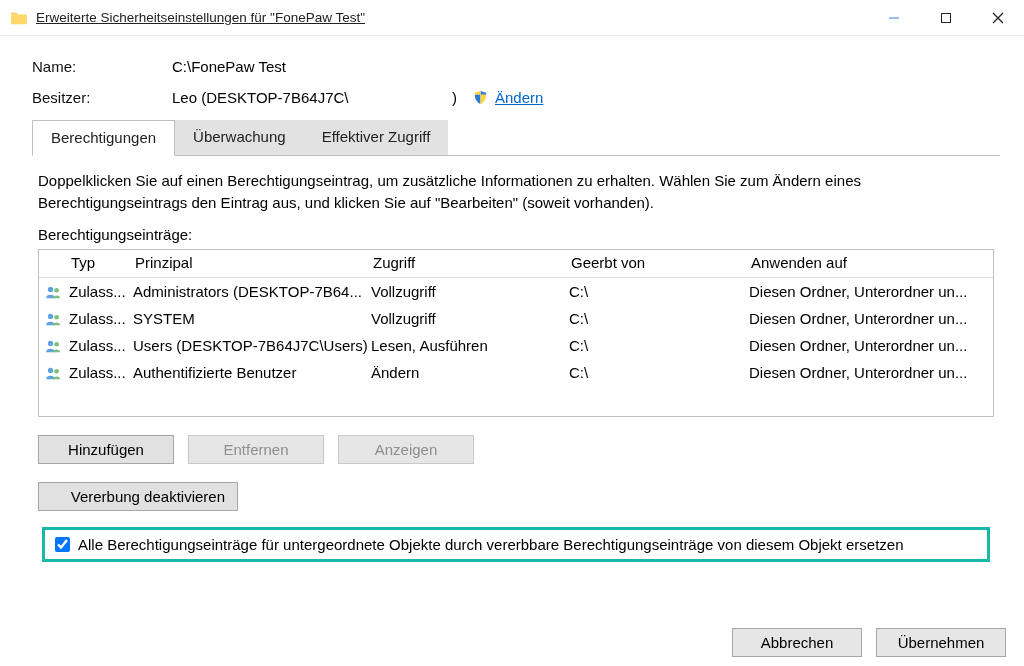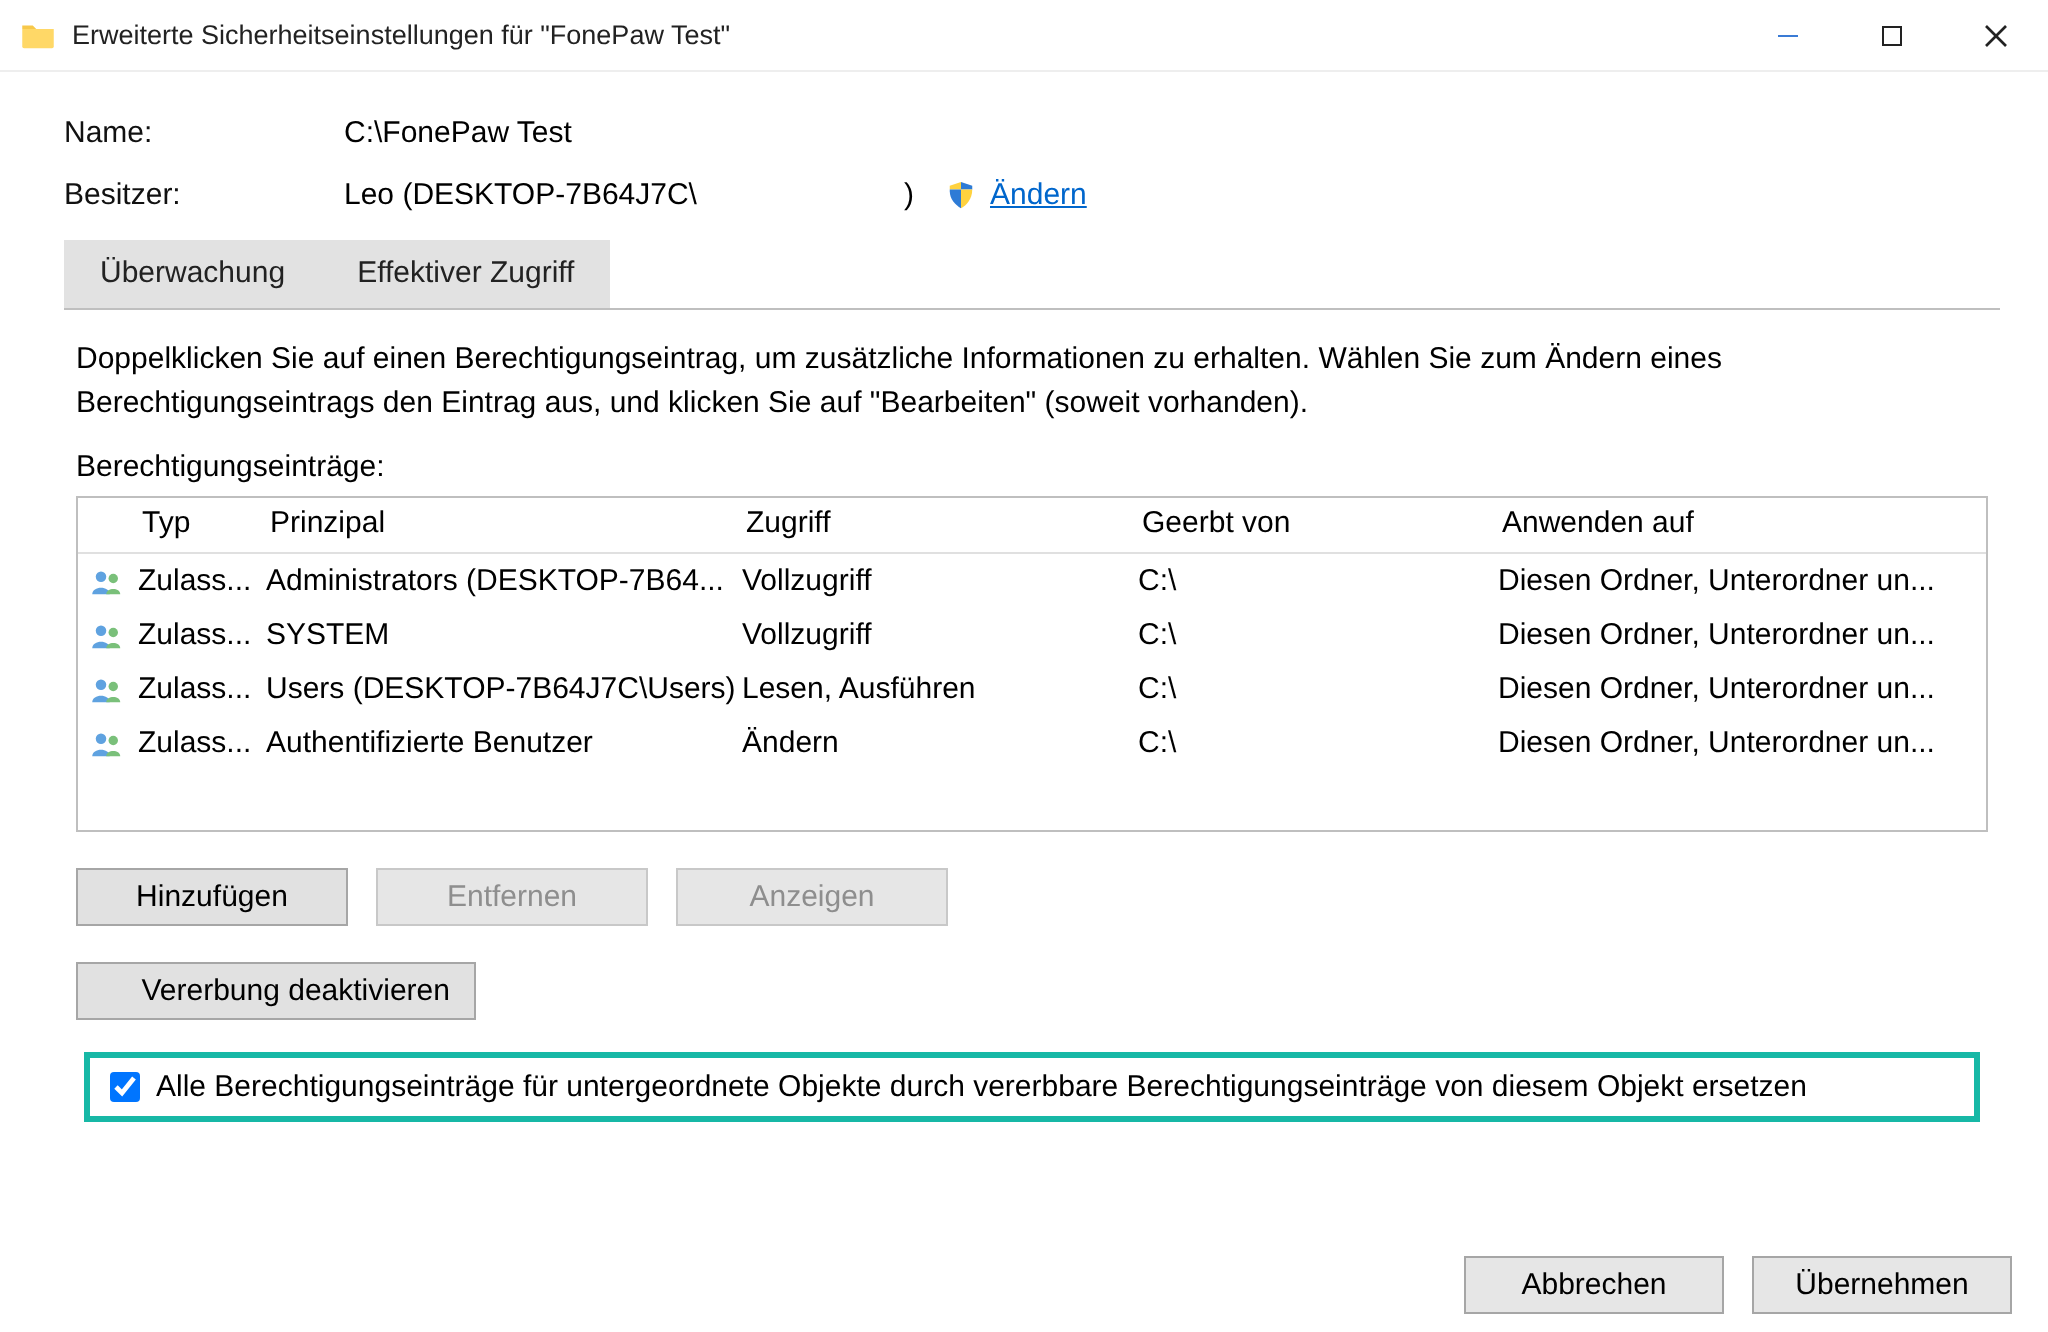--- a/index.html
+++ b/index.html
@@ -1,21 +1,21 @@
 <!DOCTYPE html>
 <html><head>
   <meta charset="utf-8">
   <style>
     * { box-sizing: border-box; margin: 0; padding: 0; }
     body { width: 1024px; height: 666px; background: #fff; font-family: "Segoe UI", Tahoma, sans-serif; font-size: 14px; color: #000; overflow: hidden; position: relative; }
 
     
     .titlebar { height: 36px; display: flex; align-items: center; padding-left: 10px; border-bottom: 1px solid #eee; }
     .titlebar .folder-ico { width: 18px; height: 14px; margin-right: 8px; }
-    .titlebar .title { flex: 1; font-size: 13.5px; color: #222; }
+    .titlebar .title { flex: 1; font-size: 13.5px; color: #222; text-decoration: underline; }
     .winbtns { display: flex; height: 100%; }
     .winbtn { width: 52px; height: 100%; display: flex; align-items: center; justify-content: center; color: #222; }
     .winbtn svg { width: 12px; height: 12px; }
 
     
     .content { padding: 22px 24px 0 32px; }
 
     .info-row { display: flex; align-items: center; margin-bottom: 14px; font-size: 15px; }
     .info-label { width: 140px; color: #111; }
     .info-value { }
@@ -120,20 +120,21 @@
       <path d="M8 1 L14 3 V5 L8 5 Z" fill="#2e7bd6"></path>
       <path d="M2 3 L8 1 V5 L2 5 Z" fill="#ffd23f"></path>
       <path d="M2 5 H8 V15 C5 13.5 2 10 2 6 Z" fill="#2e7bd6"></path>
       <path d="M8 5 H14 C14 10 11 13.5 8 15 Z" fill="#ffd23f"></path>
     </svg>
     <a href="#" class="change-link">Ändern</a>
   </div>
 
   <div class="tabs-wrap">
     <div class="tabs">
+      <div class="tab active">Berechtigungen</div>
       <div class="tab">Überwachung</div>
       <div class="tab">Effektiver Zugriff</div>
     </div>
   </div>
 
   <div class="instr">Doppelklicken Sie auf einen Berechtigungseintrag, um zusätzliche Informationen zu erhalten. Wählen Sie zum Ändern eines Berechtigungseintrags den Eintrag aus, und klicken Sie auf "Bearbeiten" (soweit vorhanden).</div>
 
   <div class="entries-label">Berechtigungseinträge:</div>
 
   <div class="tbl-wrap">

